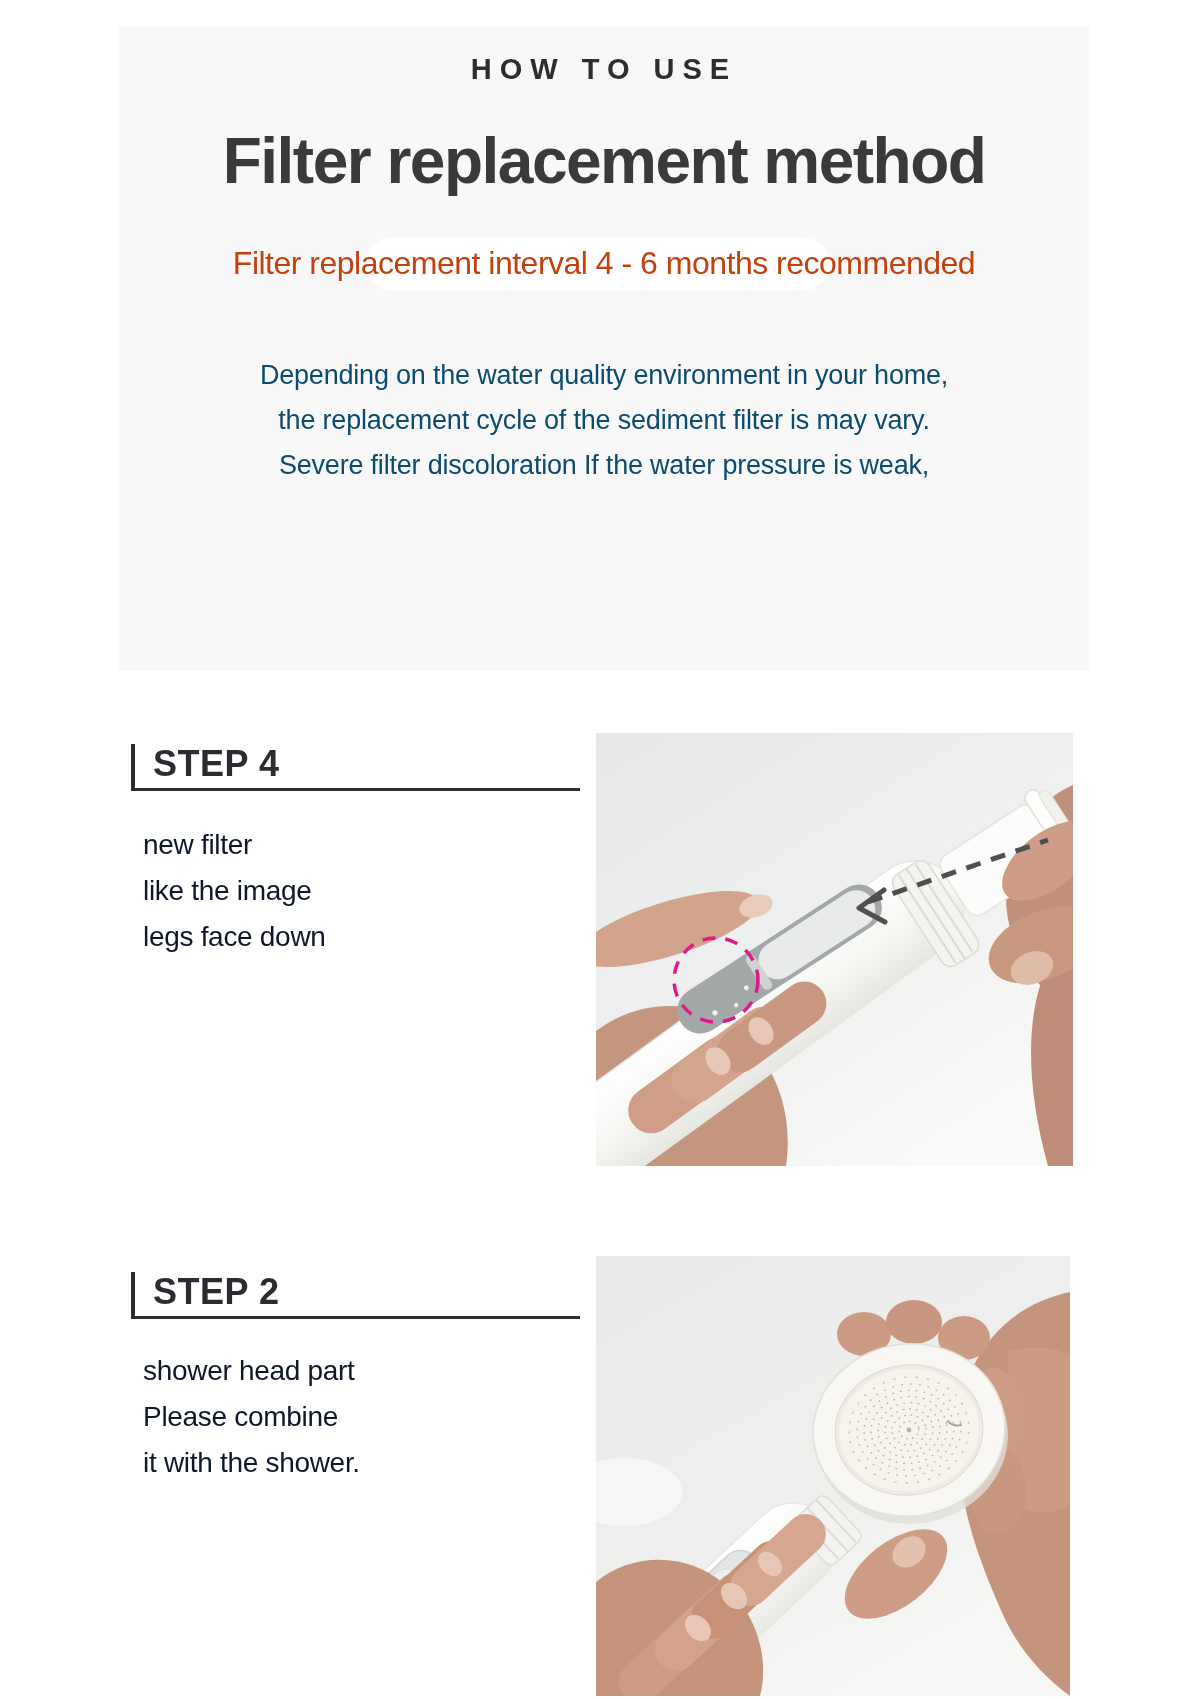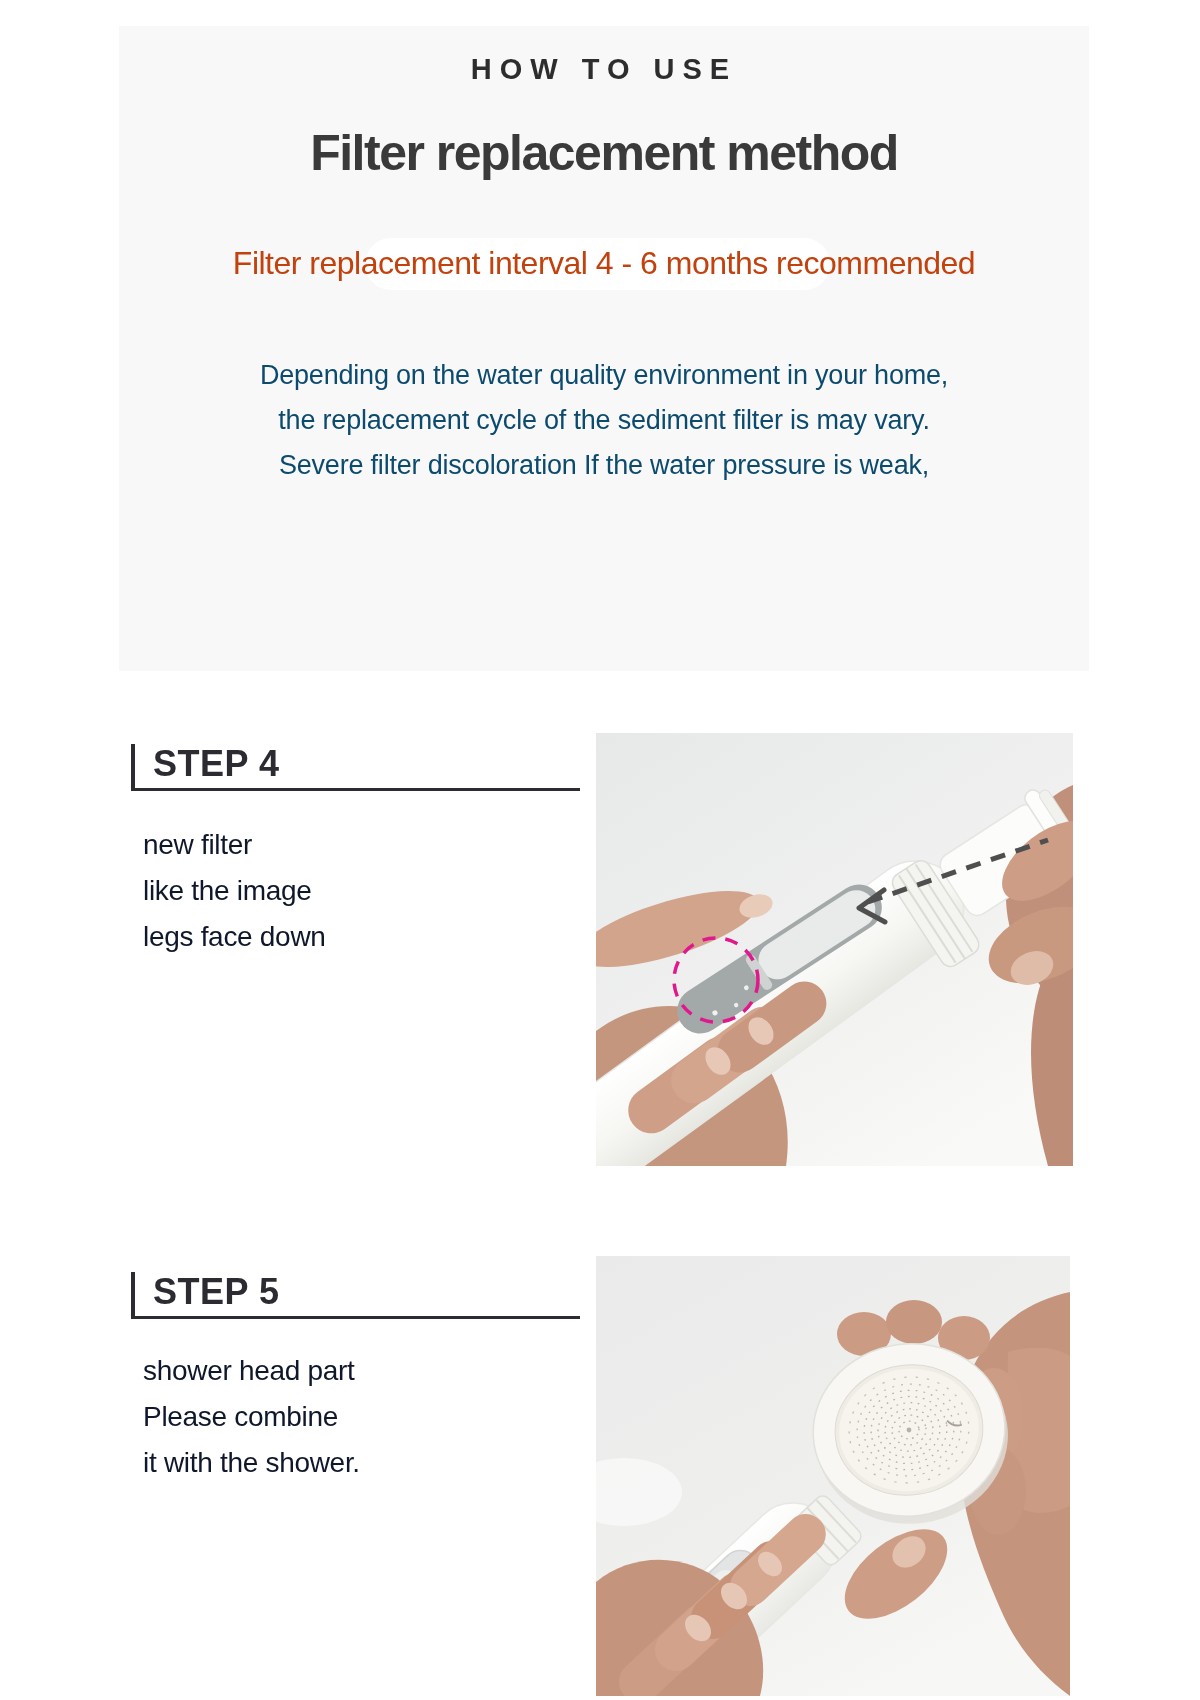--- a/index.html
+++ b/index.html
@@ -4,21 +4,21 @@
 <style>
   html,body{margin:0;padding:0;background:#ffffff;}
   .page{position:relative;width:1200px;height:1700px;margin:16px auto;background:#ffffff;
         overflow:hidden;font-family:"Liberation Sans","DejaVu Sans",sans-serif;}
 
   
   .hero{position:absolute;left:119px;top:10px;width:970px;height:645px;background:#f8f8f8;}
   .eyebrow{position:absolute;top:27px;left:0;width:100%;text-align:center;
            font-size:29px;font-weight:800;letter-spacing:8px;color:#2d2d2f;}
   .title{position:absolute;top:98px;left:0;width:100%;text-align:center;margin:0;
-         font-size:50px;font-weight:800;letter-spacing:-1.5px;color:#3a3a3a;}
+         font-size:64px;font-weight:800;letter-spacing:-1.5px;color:#3a3a3a;}
   .subtitle-pill{position:absolute;left:246px;top:212px;width:465px;height:52px;
                  background:#ffffff;border-radius:26px;}
   .subtitle{position:absolute;top:219px;left:0;width:100%;text-align:center;
             font-size:32px;font-weight:400;letter-spacing:-0.5px;color:#c2410c;}
   .desc{position:absolute;top:327px;left:0;width:100%;text-align:center;
         font-size:27px;line-height:45px;letter-spacing:-0.2px;color:#0c4a6e;}
 
   
   .step-head{position:absolute;left:131px;width:449px;height:48px;}
   .step-head .vbar{position:absolute;left:0;top:0;width:4px;height:46px;background:#2b2b31;}
@@ -135,21 +135,21 @@
 
       <ellipse cx="72" cy="196" rx="95" ry="27" transform="rotate(-17 72 196)" fill="#d2a48c"></ellipse>
       <ellipse cx="160" cy="173" rx="17" ry="11" transform="rotate(-17 160 173)" fill="#e9cbb9"></ellipse>
 
       <circle cx="120" cy="247" r="42" fill="none" stroke="#e0188c" stroke-width="3.5" stroke-dasharray="13 10"></circle>
     </svg>
   </figure>
 
   <div class="step-head" id="step5-head">
     <span class="vbar"></span>
-    <h2>STEP 5</h2>
+    <h2>STEP 2</h2>
     <span class="hline"></span>
   </div>
   <div class="step-lines" id="step5-lines">
     <div>shower head part</div>
     <div>Please combine</div>
     <div>it with the shower.</div>
   </div>
 
   <figure class="photo" id="photo2" style="margin:0;">
     <svg viewBox="0 0 474 440">

